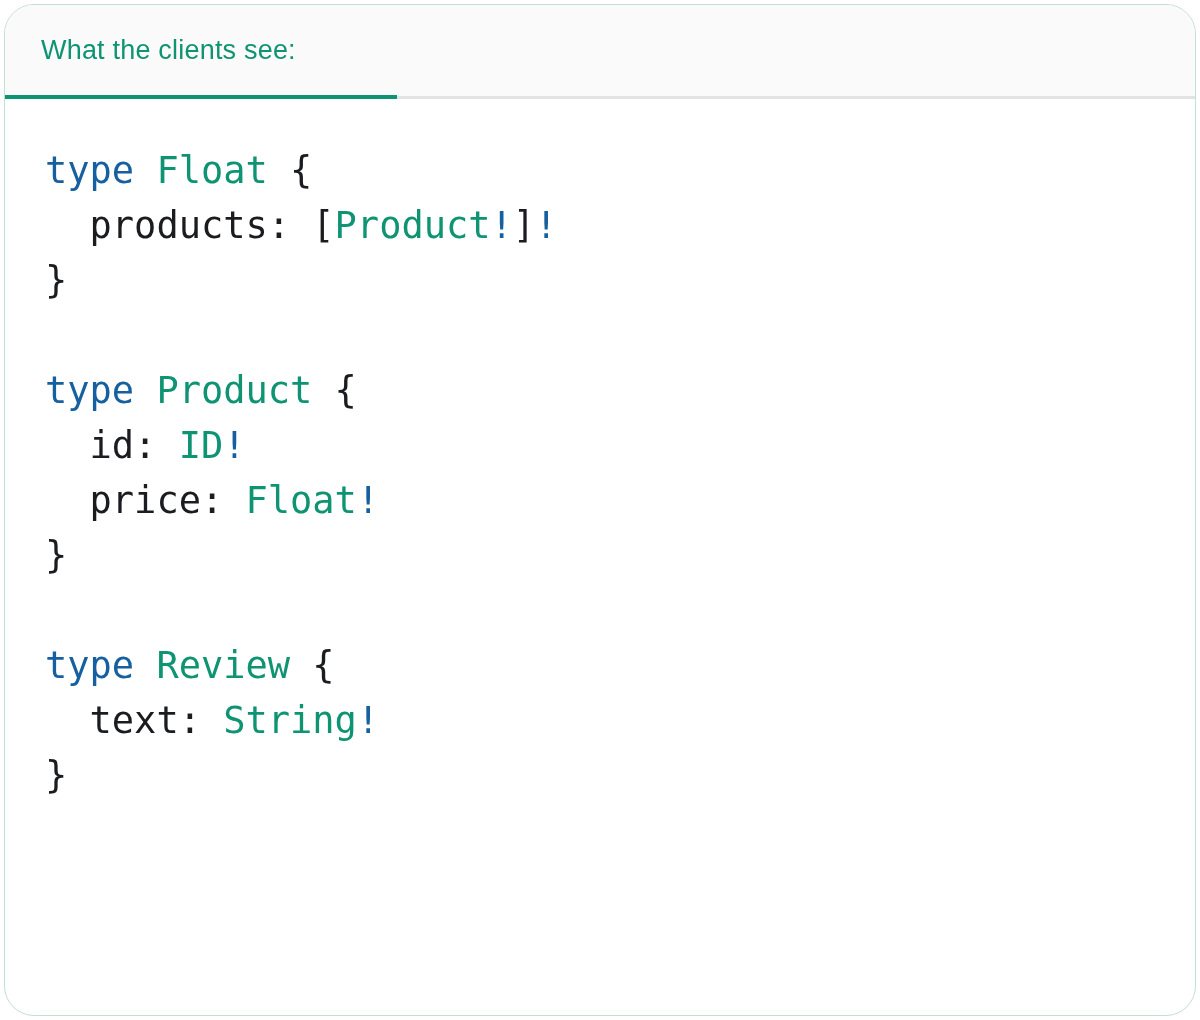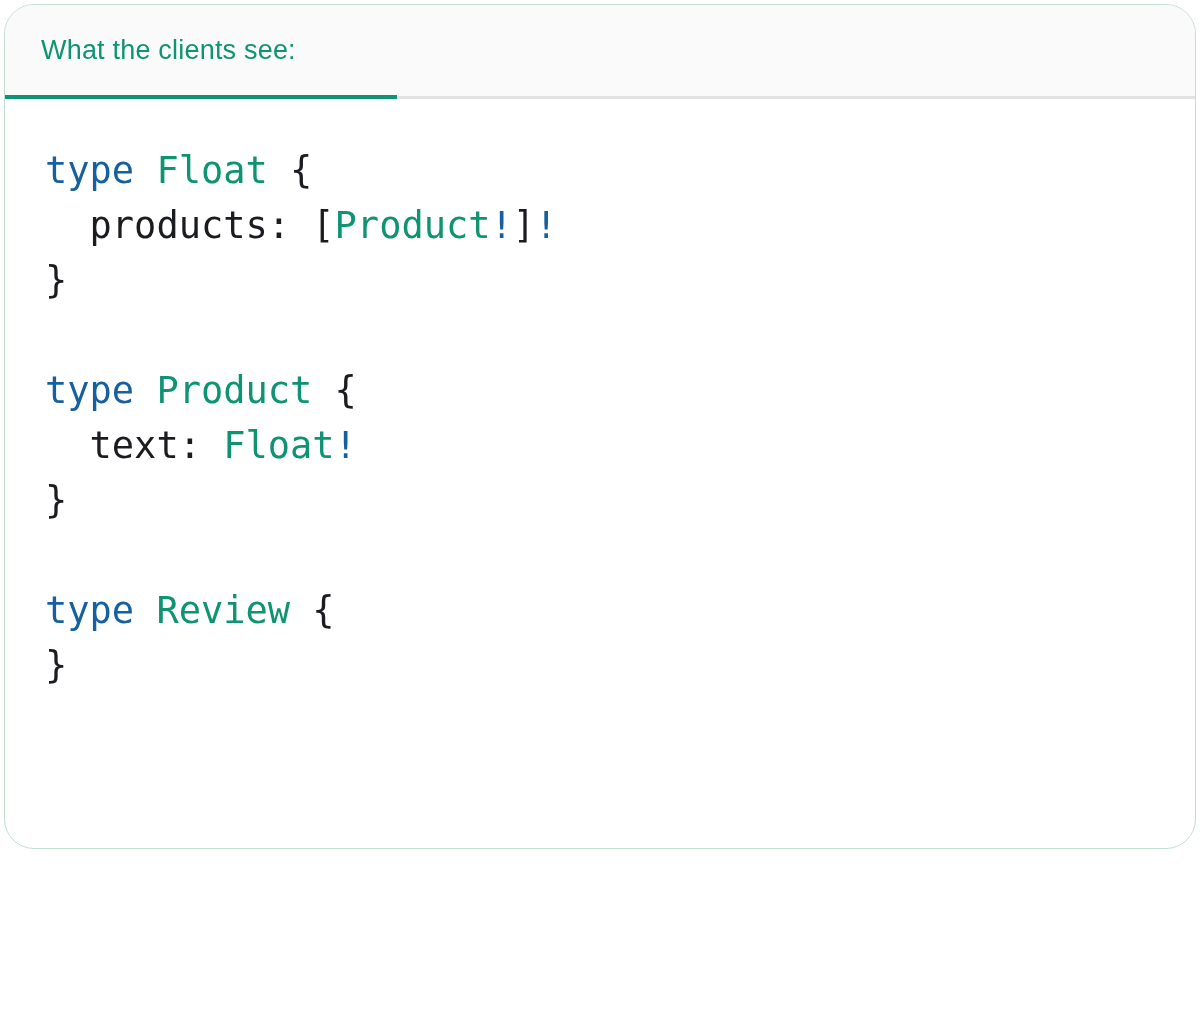--- a/index.html
+++ b/index.html
@@ -17,21 +17,21 @@
     height: 1020px;
     background: #ffffff;
     font-family: "Liberation Sans", sans-serif;
     overflow: hidden;
   }
   .card {
     position: absolute;
     left: 4px;
     top: 4px;
     width: 1192px;
-    height: 845px;
+    height: 1012px;
     background: var(--code-bg, #fff);
     border: 1px solid var(--card-border, #c3dfd0);
     border-radius: 30px;
     overflow: hidden;
   }
   .tab-bar {
     display: flex;
     align-items: stretch;
     height: 94px;
     background: var(--header-bg, #fafafa);
@@ -72,19 +72,21 @@
     <div class="tab">
       <span class="tab-label">What the clients see:</span>
     </div>
   </div>
   <div class="code">
       <div class="code-line"><span class="tok-keyword">type</span><span class="tok-punct"> </span><span class="tok-typename">Float</span><span class="tok-punct"> {</span></div>
       <div class="code-line"><span class="tok-punct">  products: [</span><span class="tok-typename">Product</span><span class="tok-bang">!</span><span class="tok-punct">]</span><span class="tok-bang">!</span></div>
       <div class="code-line"><span class="tok-punct">}</span></div>
       <div class="code-line"> </div>
       <div class="code-line"><span class="tok-keyword">type</span><span class="tok-punct"> </span><span class="tok-typename">Product</span><span class="tok-punct"> {</span></div>
-      <div class="code-line"><span class="tok-punct">  text: </span><span class="tok-typename">Float</span><span class="tok-bang">!</span></div>
+      <div class="code-line"><span class="tok-punct">  id: </span><span class="tok-typename">ID</span><span class="tok-bang">!</span></div>
+      <div class="code-line"><span class="tok-punct">  price: </span><span class="tok-typename">Float</span><span class="tok-bang">!</span></div>
       <div class="code-line"><span class="tok-punct">}</span></div>
       <div class="code-line"> </div>
       <div class="code-line"><span class="tok-keyword">type</span><span class="tok-punct"> </span><span class="tok-typename">Review</span><span class="tok-punct"> {</span></div>
+      <div class="code-line"><span class="tok-punct">  text: </span><span class="tok-typename">String</span><span class="tok-bang">!</span></div>
       <div class="code-line"><span class="tok-punct">}</span></div>
     </div>
 </div>
 
 </body></html>

